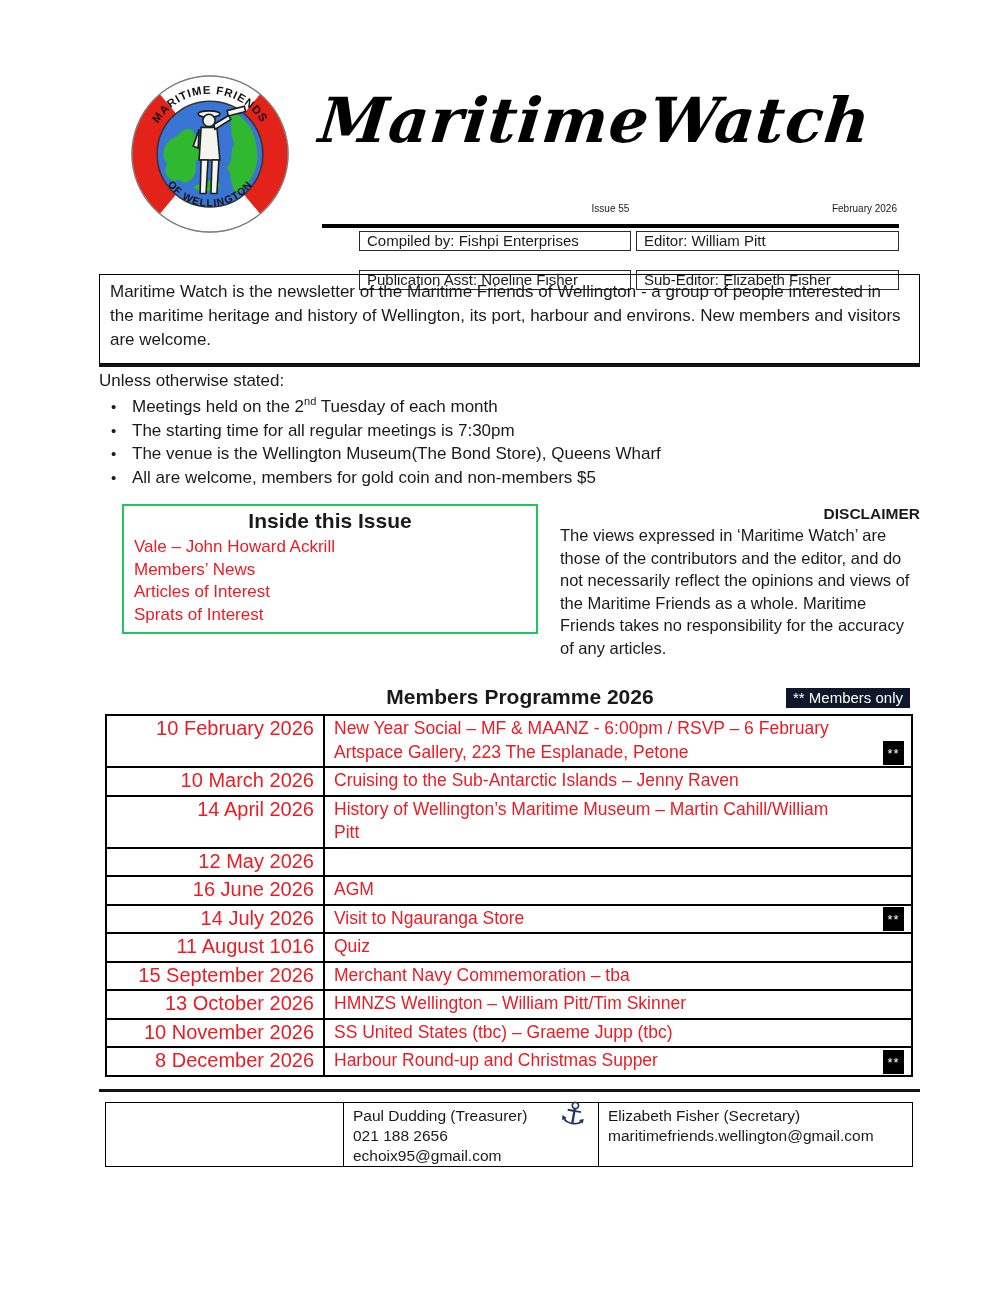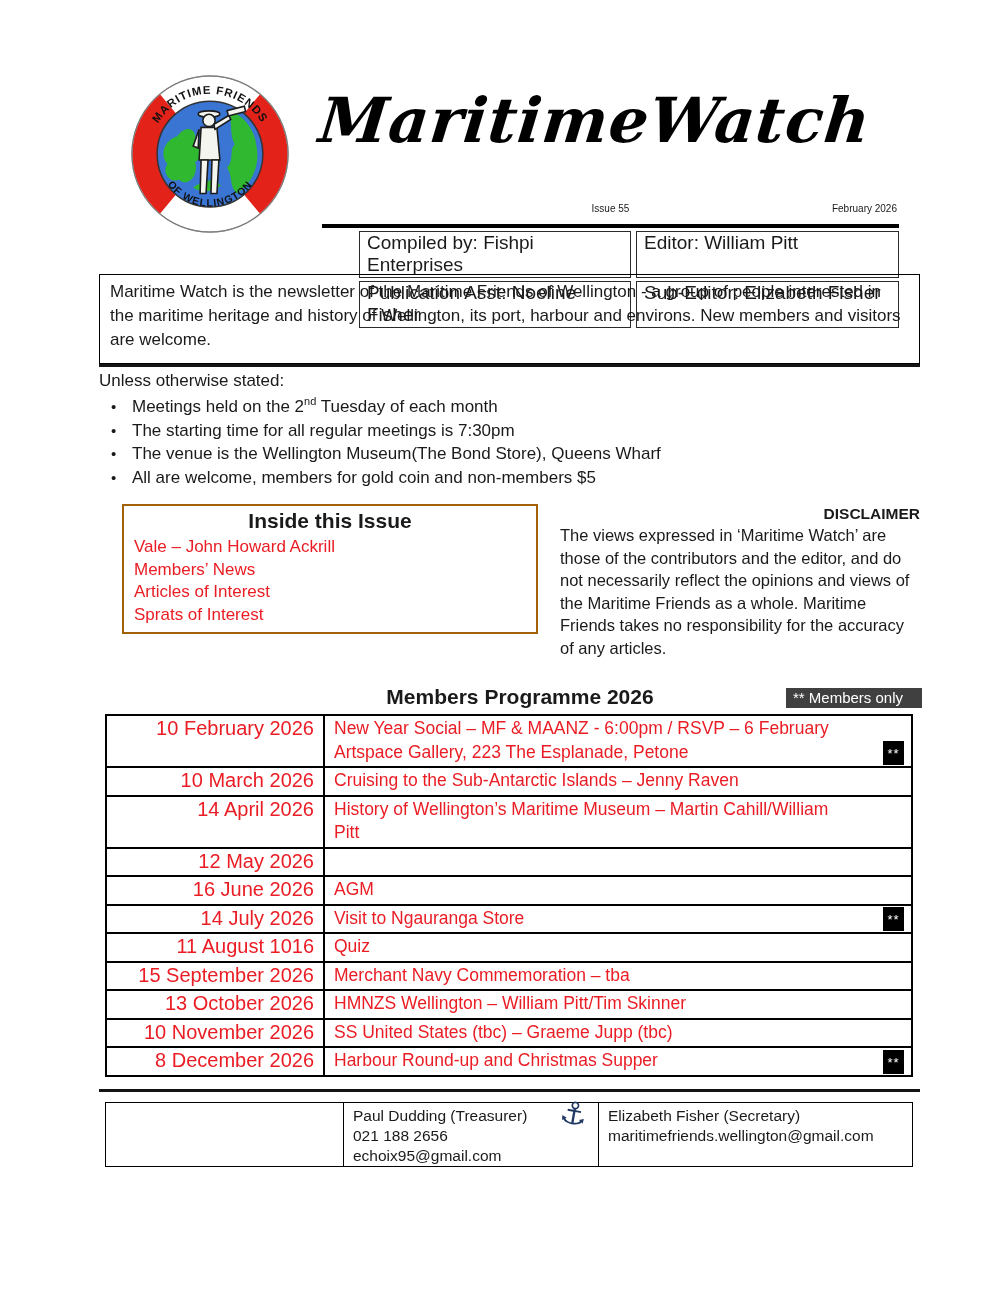--- a/index.html
+++ b/index.html
@@ -15,47 +15,47 @@
     font-family:"DejaVu Serif", serif; font-style:italic; font-weight:bold;
     font-size:62px; letter-spacing:1px; transform:skewX(-6deg);
     white-space:nowrap; color:#000;
   }
   .issue-row { position:absolute; left:322px; top:203px; width:577px; height:20px; font-size:10px; }
   .issue-no { position:absolute; left:0; right:0; text-align:center; }
   .issue-date { position:absolute; right:2px; }
   .issue-rule { position:absolute; left:322px; top:224px; width:577px; height:4px;
     border-top:3px solid #000; border-bottom:1px solid #000; }
   .credits { position:absolute; left:322px; top:231px; width:577px;
-    display:grid; grid-template-columns:272px 1fr; gap:3px 5px; font-size:19px;padding-left:37px; }
+    display:grid; grid-template-columns:272px 1fr; gap:19px 5px; font-size:15px;padding-left:37px; }
   .credits .cell { border:1.5px solid #2a2a2a; padding:0px 7px 1px 7px; background:#fff; }
   
   .intro-box { position:absolute; left:99px; top:274px; width:821px; height:90px;
     border:1.5px solid #000; padding:5px 10px; font-size:17px; line-height:1.4; }
   .rule { position:absolute; left:99px; width:821px; background:#141414; }
   .rule1 { top:364px; height:3px; }
   .rule2 { top:1089px; height:2.5px; }
   
   .meeting { position:absolute; left:99px; top:371px; width:821px; font-size:17px; }
   .meeting ul { list-style:none; margin-top:4px; }
   .meeting li { padding-left:33px; position:relative; line-height:23.5px; }
   .meeting li::before { content:"•"; position:absolute; left:12px; font-size:15px; }
   sup { font-size:11px; vertical-align:super; line-height:0; }
   
   .inside-box { position:absolute; left:122px; top:504px; width:416px; height:130px;
-    border:2px solid #a16207; padding:3px 10px; }
+    border:2px solid #22c55e; padding:3px 10px; }
   .inside-title { text-align:center; font-weight:bold; font-size:21px; margin-bottom:3px; }
   .inside-item { color:#ea1c24; font-size:17px; line-height:22.5px; }
   .disclaimer { position:absolute; left:560px; top:505px; width:360px; }
   .disclaimer-title { font-weight:bold; font-size:15.5px; margin-bottom:1px;text-align:right; }
   .disclaimer-body { font-size:16.5px; line-height:22.6px; }
   
   .prog-title { position:absolute; left:250px; top:685px; width:540px; text-align:center;
     font-weight:bold; font-size:21px; }
-  .members-only-badge { position:absolute; left:786px; top:688px; background:#404040;
-    color:#fff; font-size:15px; padding:1px 19px 2px 7px; }
+  .members-only-badge { position:absolute; left:786px; top:688px; background:#0f172a;
+    color:#fff; font-size:15px; padding:1px 7px 2px 7px; }
   .prog-table { position:absolute; left:105px; top:714px; width:808px;
     border:2px solid #000; }
   .prog-row { display:flex; border-bottom:2px solid #000; }
   .prog-row:last-child { border-bottom:none; }
   .prog-date { width:194px; border-right:2px solid #000; color:#ea1c24;
     font-size:20px; text-align:right; padding:1px 9px 2px 4px; line-height:23.5px;margin-left:24px; }
   .prog-event { flex:1; position:relative; color:#ea1c24; font-size:17.5px;
     padding:1px 30px 2px 9px; line-height:23.5px; white-space:pre-line; }
   .row-badge { position:absolute; right:7px; bottom:1px; width:21px; height:24px;
     background:#000; color:#fff; font-size:13px; text-align:center; line-height:26px;

